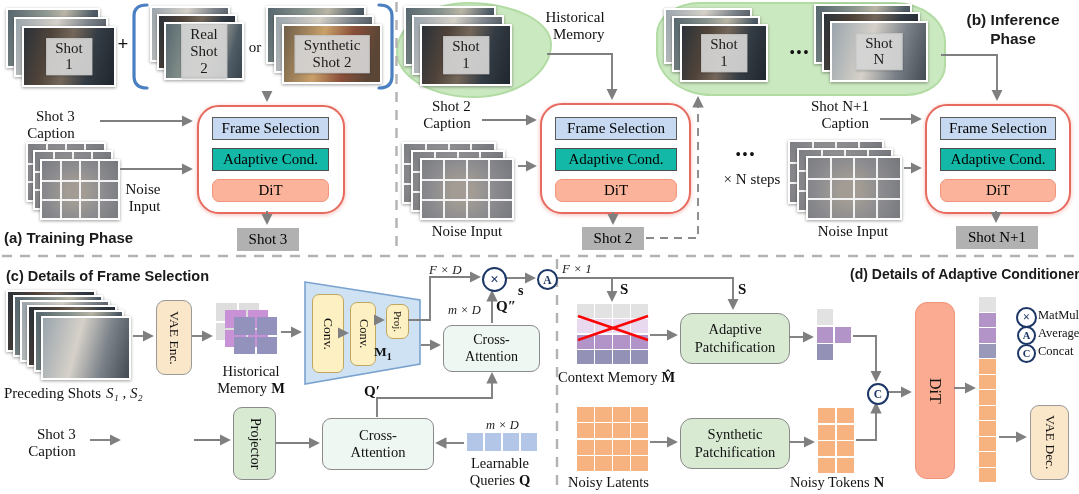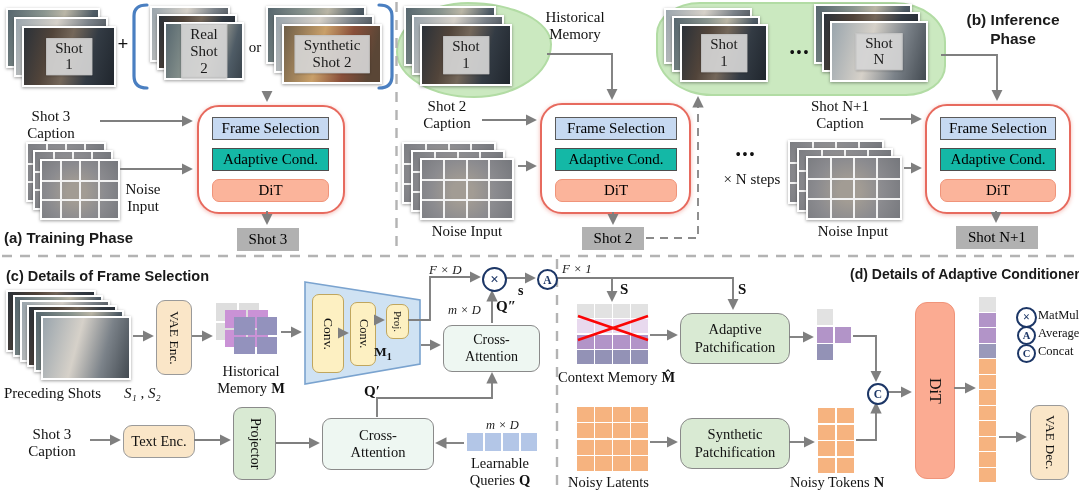--- a/index.html
+++ b/index.html
@@ -1,20 +1,20 @@
 <!DOCTYPE html>
 <html><head>
 <meta charset="utf-8">
 <style>
   html,body{margin:0;padding:0;background:#ffffff;}
   #fig{position:relative;width:1079px;height:494px;background:#ffffff;overflow:hidden;
        font-family:"Liberation Serif","DejaVu Serif",serif;color:#111;}
   .abs{position:absolute;}
   .pre{white-space:pre-line;}
-  .ctr{display:flex;align-items:center;justify-content:center;text-align:center;}
+  .ctr{display:flex;align-items:center;justify-content:center;text-align:right;}
   .ttl{font-family:"Liberation Sans","DejaVu Sans",sans-serif;font-weight:bold;color:#1a1a1a;z-index:4;}
   
   .stack{z-index:1;}
   .frame{position:absolute;border:2px solid #fff;box-shadow:0 1px 3px rgba(0,0,0,.38);}
   .ph-a{background:linear-gradient(105deg,#2b3138 0%,#51443a 28%,#74675a 48%,#333b44 72%,#20262d 100%);text-decoration:underline;}
   .ph-b{background:linear-gradient(105deg,#56666e 0%,#8a958f 35%,#bab6a6 55%,#4f5c66 82%,#3a444c 100%);}
   .ph-c{background:linear-gradient(105deg,#6e5e48 0%,#c9a06a 38%,#8a4f3a 64%,#5a4636 88%);}
   .ph-d{background:linear-gradient(105deg,#9aa5ad 0%,#d6d1c9 40%,#7b8289 70%,#434a51 100%);}
   .noise{background-color:#8f8f93;background-image:
     linear-gradient(90deg,rgba(0,0,0,0) 0 23.5%,#f2f2f2 23.5% 26%,rgba(0,0,0,0) 26% 48.5%,#f2f2f2 48.5% 51%,rgba(0,0,0,0) 51% 73.5%,#f2f2f2 73.5% 76%,rgba(0,0,0,0) 76%),
@@ -50,21 +50,21 @@
   .grid{position:absolute;display:grid;z-index:2;}
   .grid>div{width:100%;height:100%;}
   
   .op{position:absolute;border:2px solid #1c3666;border-radius:50%;background:#fff;
       color:#1c3666;display:flex;align-items:center;justify-content:center;
       font-weight:bold;z-index:4;font-family:"Liberation Serif","DejaVu Serif",serif;}
   .lbl{position:absolute;z-index:4;line-height:1.18;}
   .math{font-style:italic;font-size:13px;color:#222;}
   .bold{font-weight:bold;}
   .msym{font-weight:bold;margin-left:4px;}
-  .mit{font-style:italic;margin-left:23px;}
+  .mit{font-style:italic;margin-left:5px;}
   svg{position:absolute;left:0;top:0;pointer-events:none;}
   #svgbg{z-index:1;}
   #svgov{z-index:3;}
 </style>
 </head>
 <body>
 
 <div id="fig">
 
   <svg id="svgbg" width="1079" height="494">
@@ -222,21 +222,20 @@
   <div class="lbl math" style="left:448px;top:303px;font-size:12.5px;">m × D</div>
   <div class="lbl bold" style="left:496px;top:298px;font-size:15px;">Q″</div>
   <div class="op" style="left:482px;top:267px;width:21px;height:21px;font-size:15px;">×</div>
   <div class="lbl bold" style="left:518px;top:283px;font-size:14px;">s</div>
   <div class="op" style="left:537px;top:269px;width:17px;height:17px;font-size:11.5px;">A</div>
   <div class="lbl bold" style="left:364px;top:383px;font-size:15px;">Q′</div>
   <div class="mod mint pre" style="left:322px;top:418px;width:110px;height:50px;font-size:14.5px;line-height:1.2;">Cross-
 Attention</div>
   <div class="abs ctr pre" style="left:14px;top:424px;width:76px;height:38px;font-size:15px;line-height:1.15;z-index:4;">Shot 3
 Caption</div>
-  <div class="mod peach" style="left:123px;top:425px;width:70px;height:31px;font-size:14.5px;">Text Enc.</div>
   <div class="mod green vert" style="left:233px;top:407px;width:41px;height:71px;font-size:14px;">Projector</div>
   <div class="grid" style="left:467px;top:433px;width:70px;height:18px;grid-template-columns:repeat(4,1fr);gap:1.5px;">
       <div style="background: rgb(179, 198, 231);"></div>
       <div style="background: rgb(179, 198, 231);"></div>
       <div style="background: rgb(179, 198, 231);"></div>
       <div style="background: rgb(179, 198, 231);"></div>
     </div>
   <div class="lbl math" style="left:486px;top:418px;font-size:12.5px;">m × D</div>
   <div class="lbl ctr" style="left:458px;top:454px;width:84px;height:36px;font-size:14.5px;flex-direction:column;">
     <span>Learnable</span>

